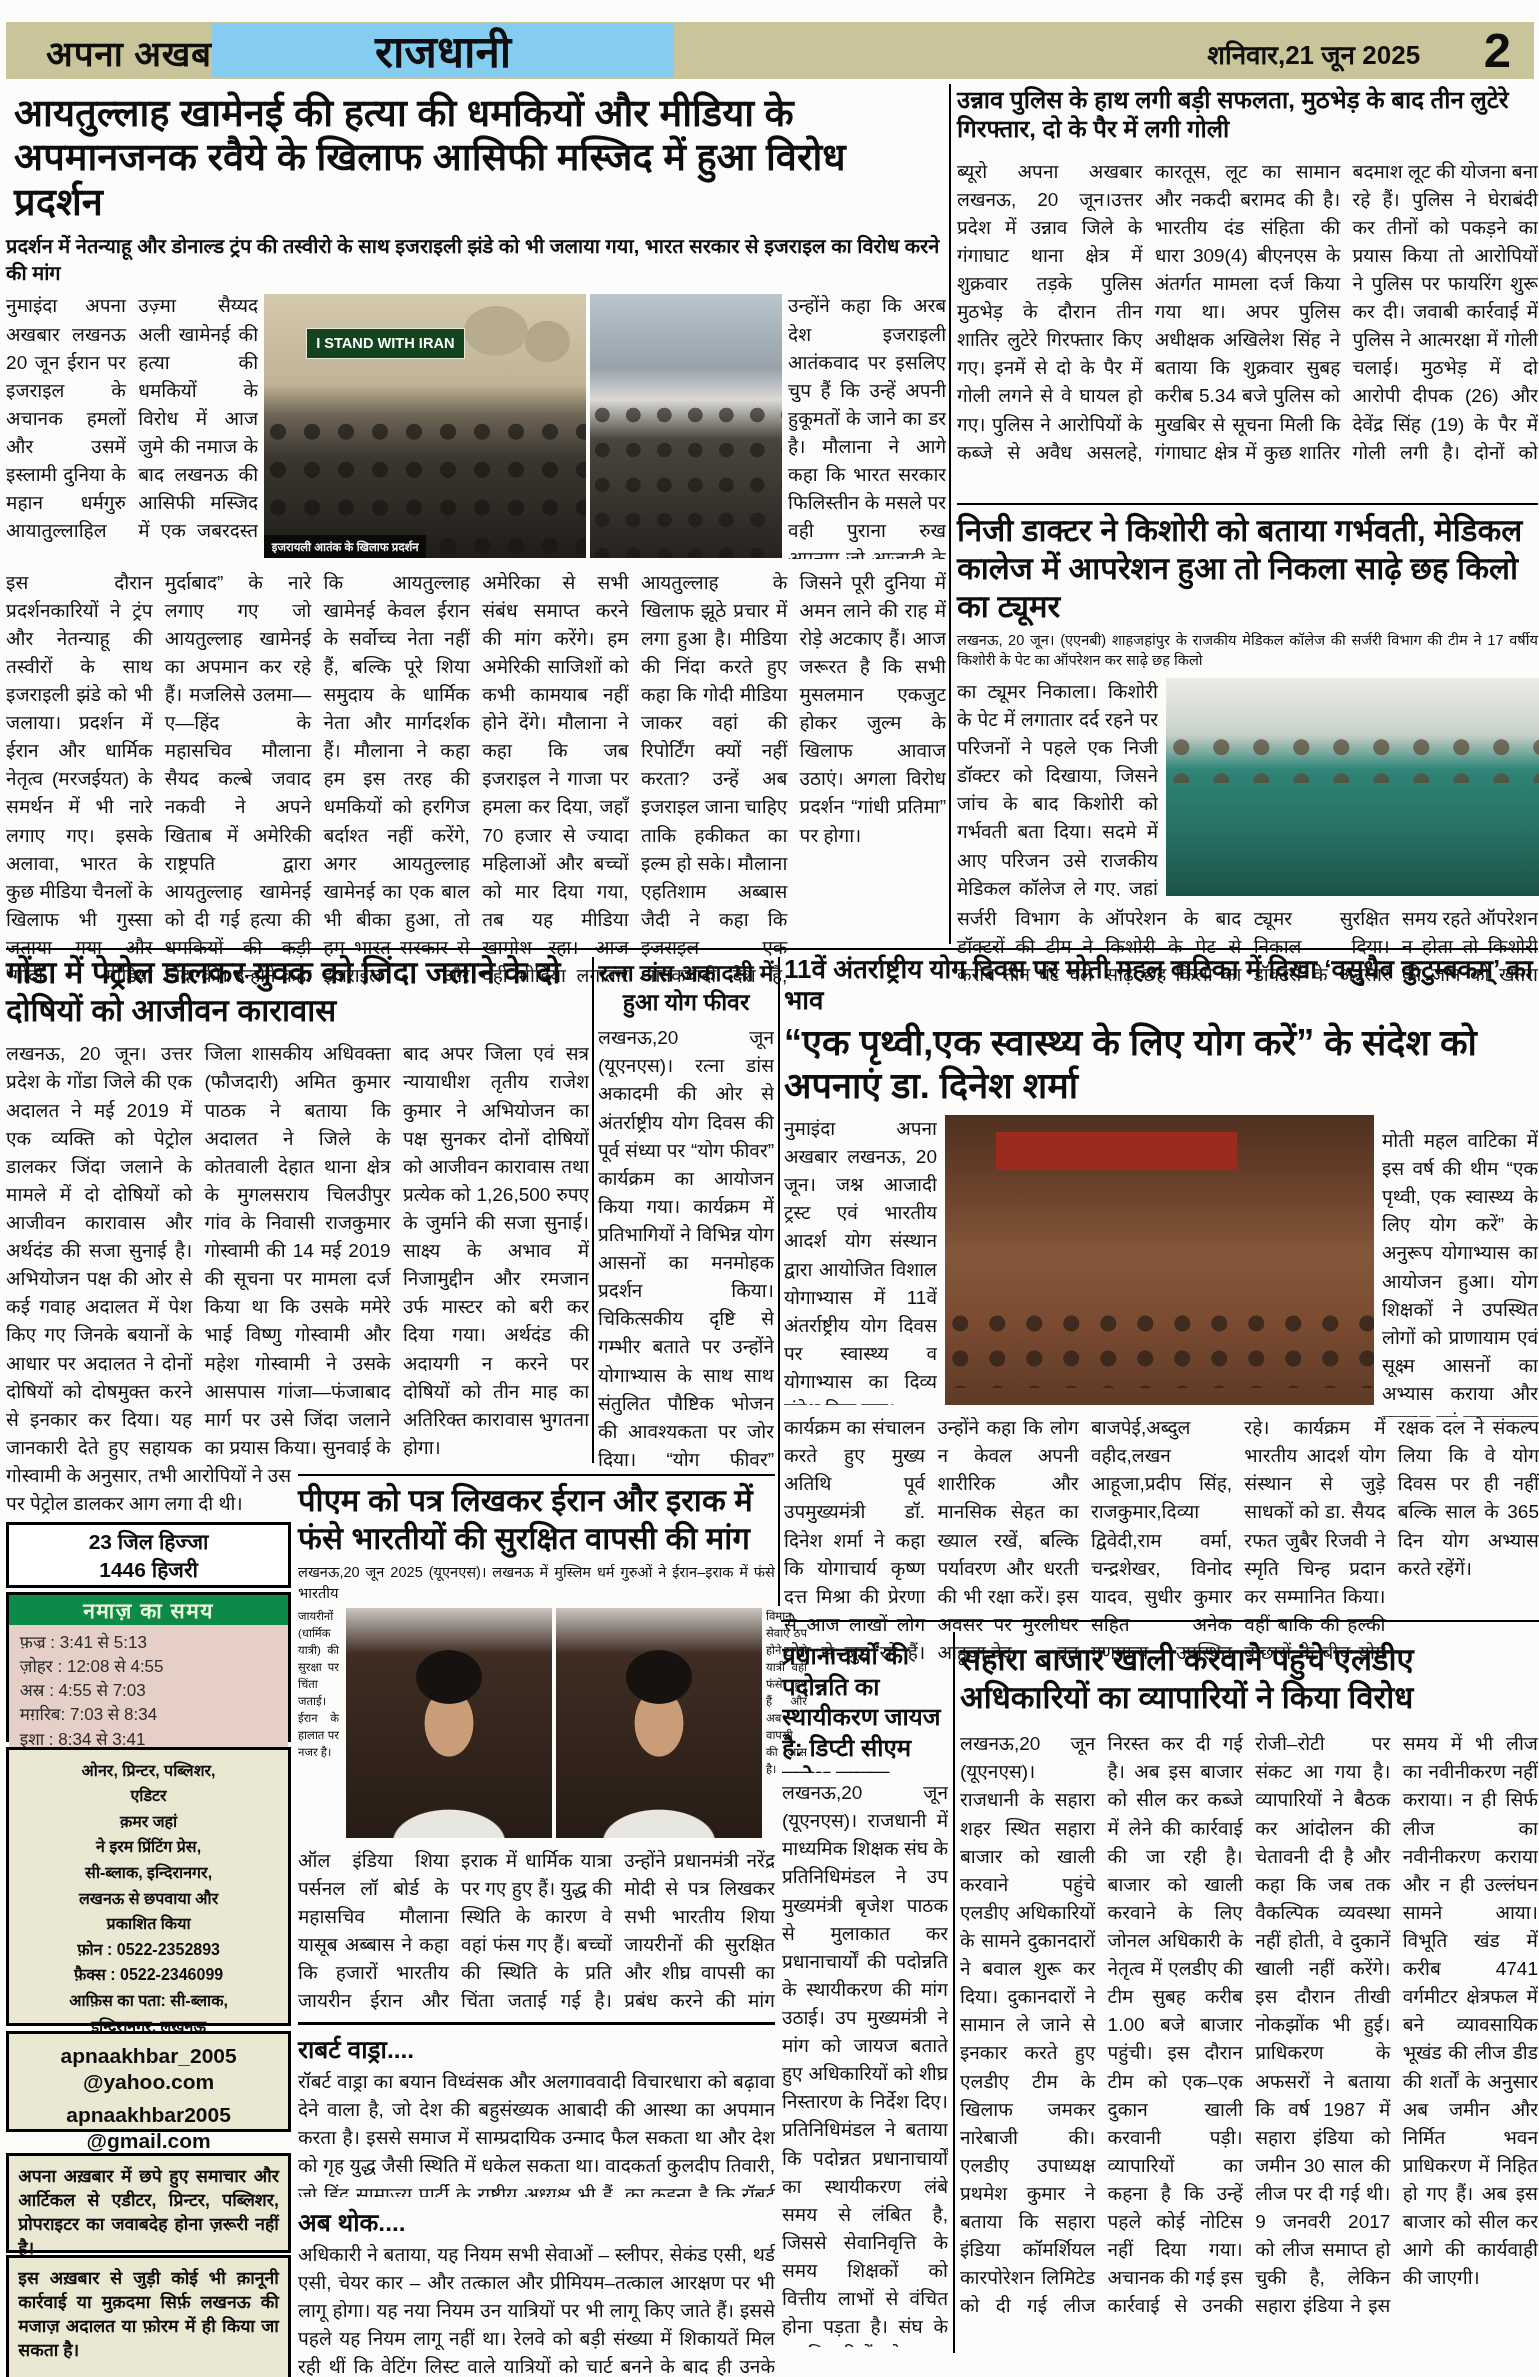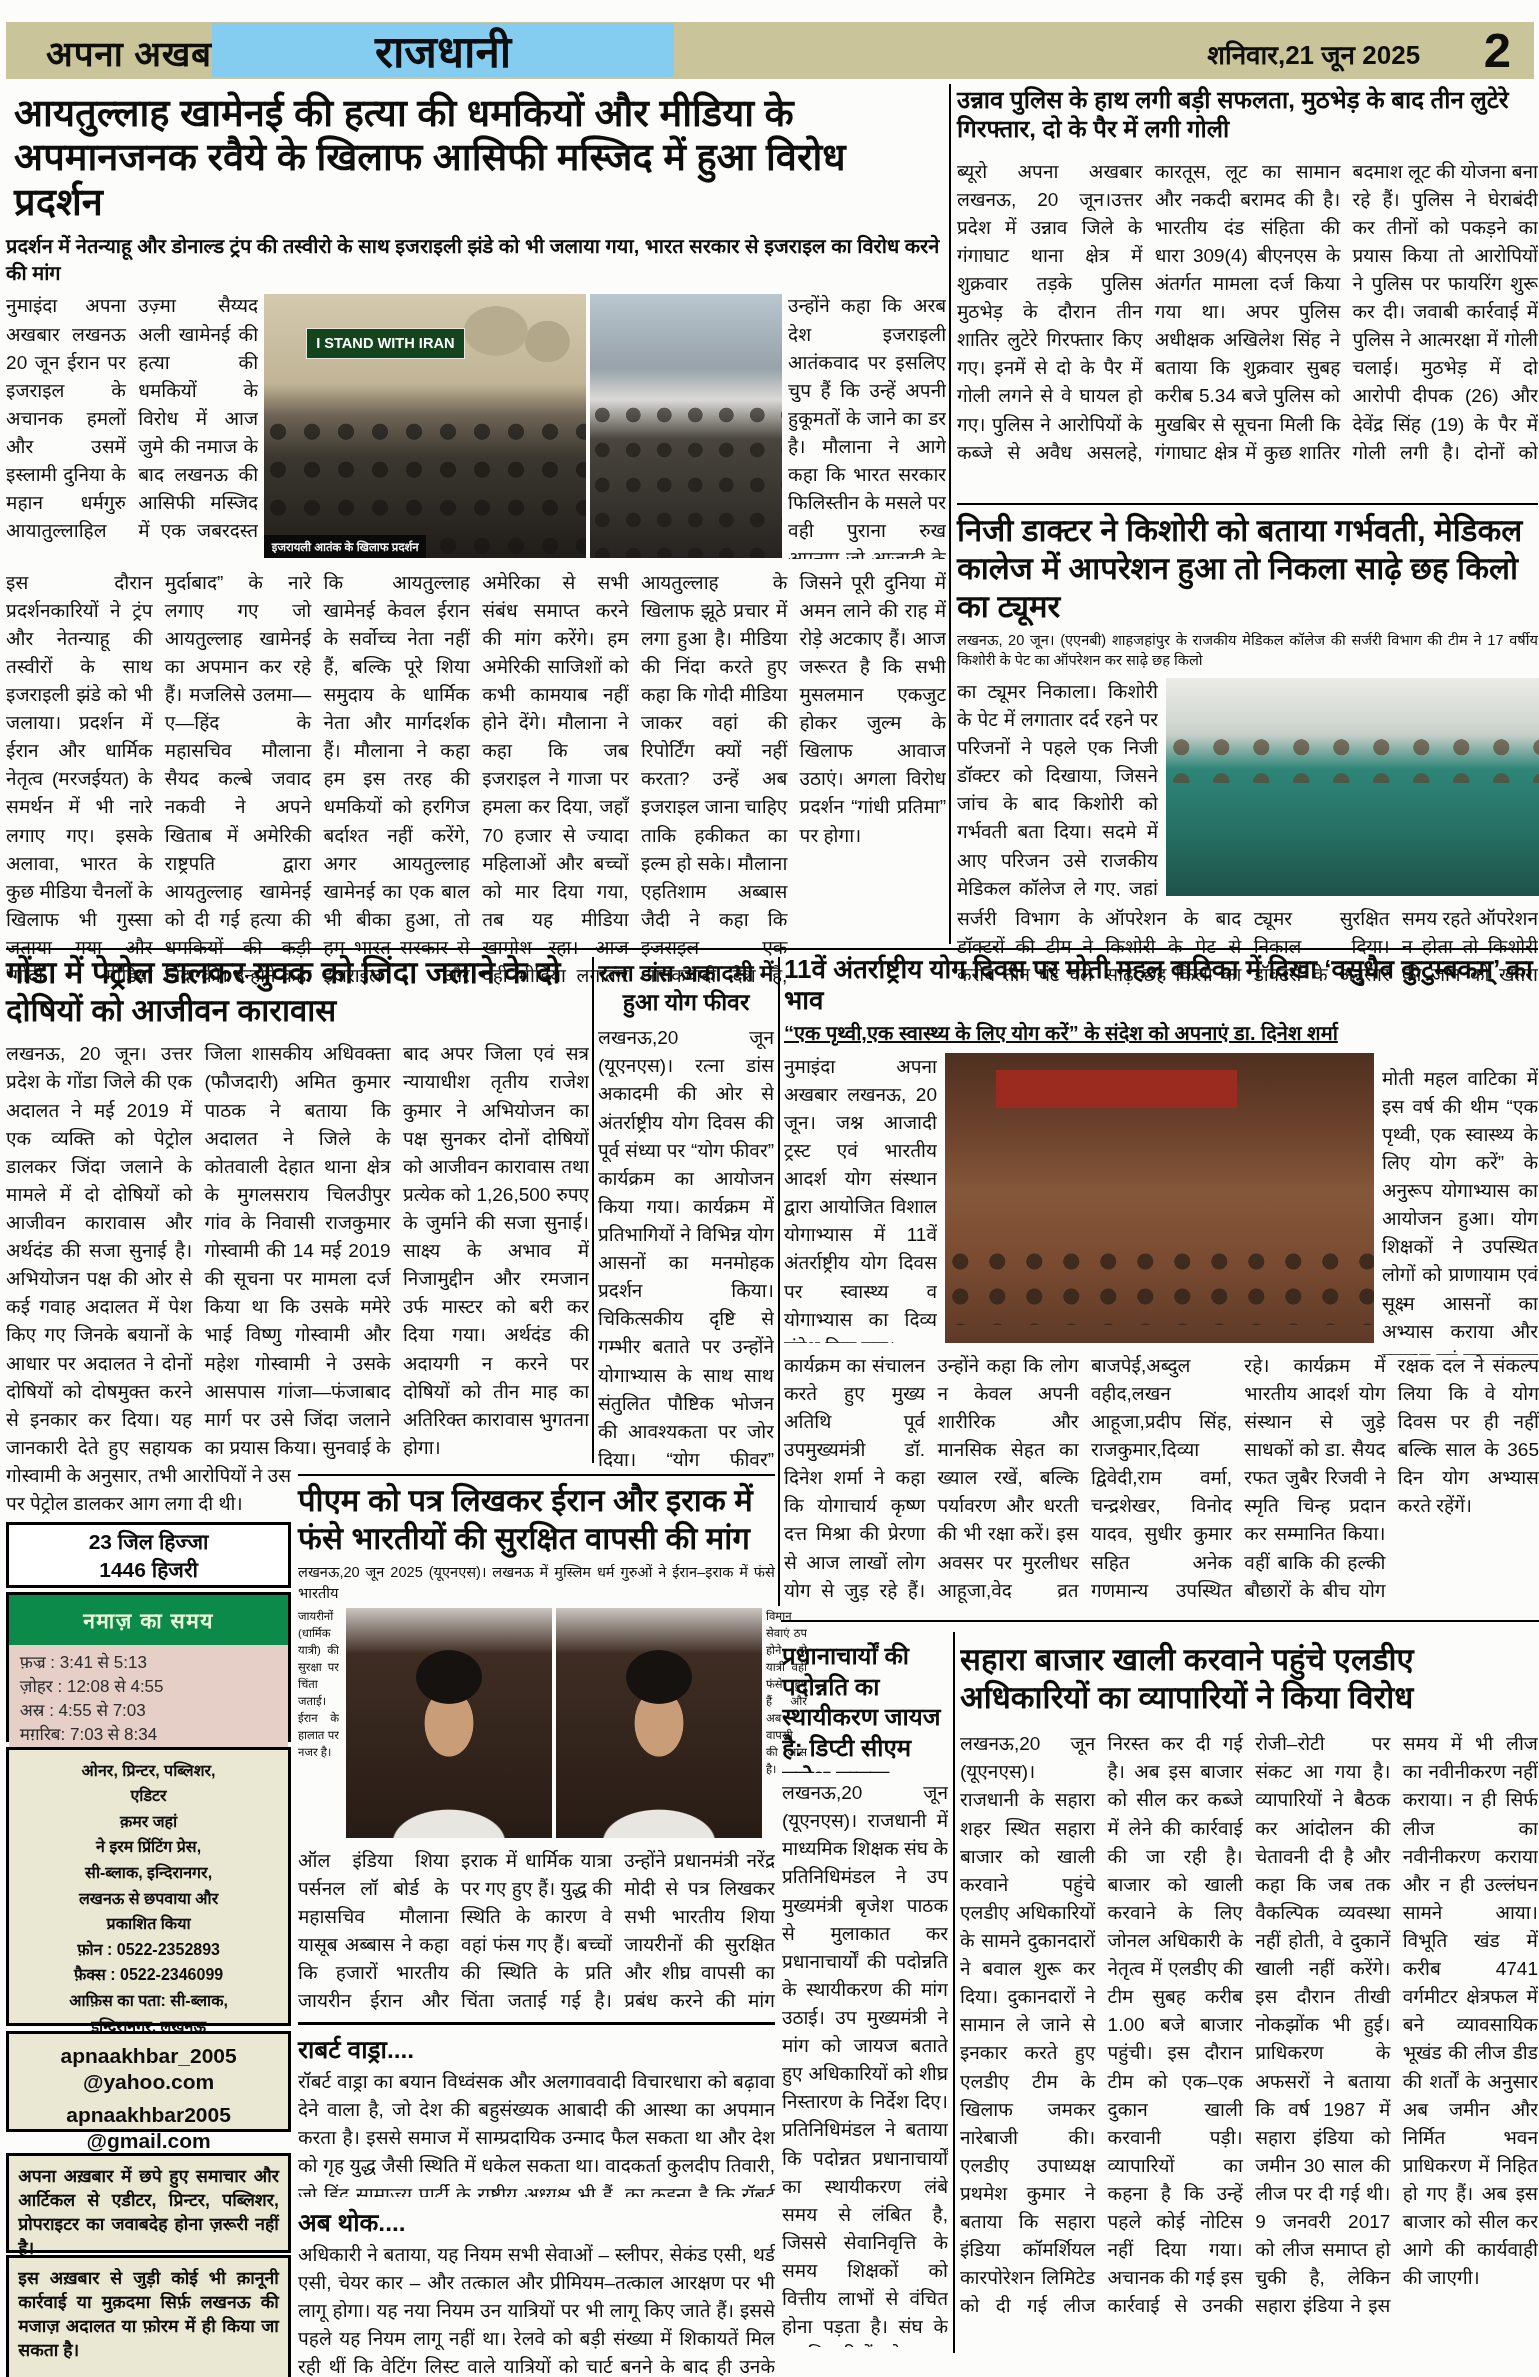--- a/index.html
+++ b/index.html
@@ -55,21 +55,21 @@
       background-size:37px 35px;opacity:.75;}
   .portrait{background:
       radial-gradient(54px 44px at 50% 30%, #15120f 0 60%, transparent 62%),
       radial-gradient(40px 55px at 50% 50%, #c99d78 0 60%, transparent 62%),
       radial-gradient(92px 54px at 50% 102%, #e8e6e0 0 60%, transparent 62%),
       linear-gradient(180deg,#43302444 0%,#3f2d23 20%,#271c15 100%);}
   
   .sbox{position:absolute;left:6.1px;width:285px;border:3.1px solid #000;box-sizing:border-box;background:#eae7d2;}
   .hijri{background:#fff;text-align:center;font-weight:bold;font-size:21px;line-height:1.35;padding-top:3.1px;}
   .namaz-head{background:#0c8a4a;color:#eaf6d8;font-weight:bold;font-size:21px;text-align:center;
-      padding:11px 0;letter-spacing:1.5px;}
+      padding:1px 0;letter-spacing:1.5px;}
   .namaz-times{background:#e6cfc7;font-size:17px;line-height:1.42;padding:6.1px 10.7px;color:#2c2c2c;}
   .pub{white-space:pre-line;text-align:center;font-size:16px;line-height:1.6;font-weight:bold;padding:7.7px 6.1px;}
   .emails{text-align:center;font-weight:bold;font-size:21px;line-height:1.25;padding:9.2px 3.1px;}
   .legal{font-size:17.6px;line-height:1.38;font-weight:bold;padding:7.7px 9.2px;text-align:justify;margin-top:16px;}
   .brief-title{font-size:24.5px;font-weight:bold;margin:0 0 3.1px;}
 </style>
 </head>
 <body>
 
 <div class="page">
@@ -128,21 +128,21 @@
 
   <section style="left:598px;top:959px;width:176px;">
     <h3 class="hl-sm">रत्ना डांस अकादमी में हुआ योग फीवर</h3>
     <div class="body-txt" style="width:176px;height:452px;margin-top:7.7px;">लखनऊ,20 जून (यूएनएस)। रत्ना डांस अकादमी की ओर से अंतर्राष्ट्रीय योग दिवस की पूर्व संध्या पर “योग फीवर” कार्यक्रम का आयोजन किया गया। कार्यक्रम में प्रतिभागियों ने विभिन्न योग आसनों का मनमोहक प्रदर्शन किया। चिकित्सकीय दृष्टि से गम्भीर बताते पर उन्होंने योगाभ्यास के साथ साथ संतुलित पौष्टिक भोजन की आवश्यकता पर जोर दिया। “योग फीवर” कार्यक्रम में बाल वर्ग में रक्षा वर्मा, अंग्रिका चौरसिया, अम्रिता सिंह, आयुषी मौर्या, अनिका सिंह, एलीना जैन तथा युवा वर्ग में कई प्रतिभागियों ने उत्साह से हिस्सा लिया। विजेताओं को स्मृति चिन्ह और प्रमाणपत्र देकर सम्मानित किया गया।</div>
   </section>
 
   <div class="vline" style="left:778px;top:957px;width:1.5px;height:649px;"></div>
 
   <section style="left:784px;top:954px;width:755px;">
     <h3 style="font-size:26px;line-height:1.2;font-weight:bold;margin:0;">11वें अंतर्राष्ट्रीय योग दिवस पर मोती महल वाटिका में दिखा ‘वसुधैव कुटुम्बकम्’ का भाव</h3>
-    <h2 style="font-size:20px;line-height:1.2;font-weight:bold;margin:4.6px 0 0;text-decoration:underline;">“एक पृथ्वी,एक स्वास्थ्य के लिए योग करें” के संदेश को अपनाएं डा. दिनेश शर्मा</h2>
+    <h2 style="font-size:36px;line-height:1.2;font-weight:bold;margin:4.6px 0 0;">“एक पृथ्वी,एक स्वास्थ्य के लिए योग करें” के संदेश को अपनाएं डा. दिनेश शर्मा</h2>
     <div style="position:relative;height:293px;margin-top:7.7px;">
       <div class="body-txt" style="width:153px;height:290px;">नुमाइंदा अपना अखबार लखनऊ, 20 जून। जश्न आजादी ट्रस्ट एवं भारतीय आदर्श योग संस्थान द्वारा आयोजित विशाल योगाभ्यास में 11वें अंतर्राष्ट्रीय योग दिवस पर स्वास्थ्य व योगाभ्यास का दिव्य संदेश दिया गया।</div>
       <div class="photo photo-yoga" style="left:161px;top:0;width:429px;height:290px;"></div>
       <div class="body-txt" style="position:absolute;left:598px;top:0;width:156px;height:290px;margin-top:12px;">मोती महल वाटिका में इस वर्ष की थीम “एक पृथ्वी, एक स्वास्थ्य के लिए योग करें” के अनुरूप योगाभ्यास का आयोजन हुआ। योग शिक्षकों ने उपस्थित लोगों को प्राणायाम एवं सूक्ष्म आसनों का अभ्यास कराया और स्वास्थ्य एवं जागरूकता के भावना से परिपूर्ण किया गया।</div>
     </div>
     <div class="body-txt c5" style="width:755px;height:253px;margin-top:6.1px;">कार्यक्रम का संचालन करते हुए मुख्य अतिथि पूर्व उपमुख्यमंत्री डॉ. दिनेश शर्मा ने कहा कि योगाचार्य कृष्ण दत्त मिश्रा की प्रेरणा से आज लाखों लोग योग से जुड़ रहे हैं। उन्होंने कहा कि लोग न केवल अपनी शारीरिक और मानसिक सेहत का ख्याल रखें, बल्कि पर्यावरण और धरती की भी रक्षा करें। इस अवसर पर मुरलीधर आहूजा,वेद व्रत बाजपेई,अब्दुल वहीद,लखन आहूजा,प्रदीप सिंह, राजकुमार,दिव्या द्विवेदी,राम वर्मा, चन्द्रशेखर, विनोद यादव, सुधीर कुमार सहित अनेक गणमान्य उपस्थित रहे। कार्यक्रम में भारतीय आदर्श योग संस्थान से जुड़े साधकों को डा. सैयद रफत जुबैर रिजवी ने स्मृति चिन्ह प्रदान कर सम्मानित किया।वहीं बाकि की हल्की बौछारों के बीच योग रक्षक दल ने संकल्प लिया कि वे योग दिवस पर ही नहीं बल्कि साल के 365 दिन योग अभ्यास करते रहेंगें।</div>
   </section>
 
   <div class="hline" style="left:298px;top:1474px;width:477px;height:1.5px;"></div>
 

